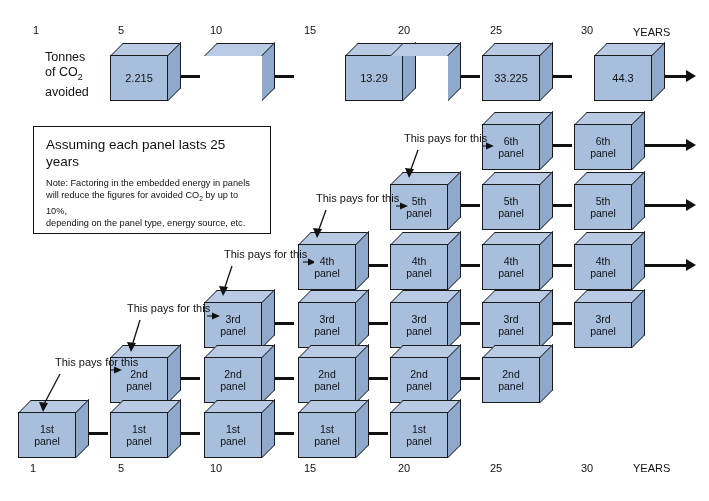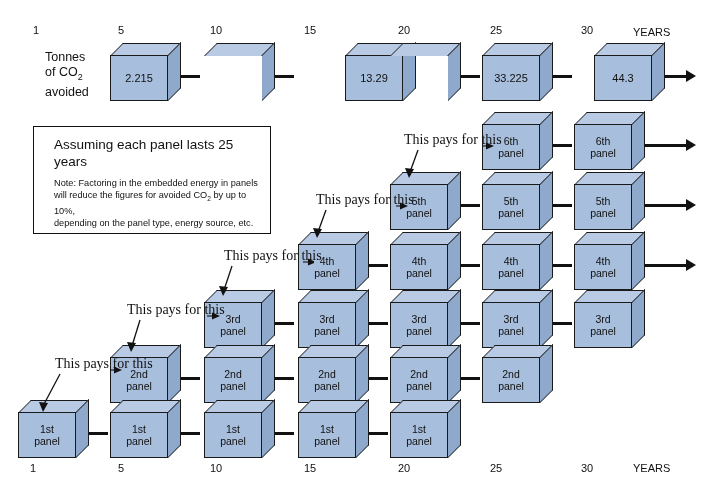--- a/index.html
+++ b/index.html
@@ -78,34 +78,34 @@
   }
 
   
   .callout{
     position:absolute;
     left:33px;top:126px;
     width:238px;height:108px;
     background:#ffffff;
     border:1.5px solid #111;
     box-sizing:border-box;
-    padding:9px 10px 6px 20px;
+    padding:9px 10px 6px 12px;
   }
   .callout .head{
     font-size:13.5px;line-height:17px;color:#111;
   }
   .callout .note{
     margin-top:7px;
     font-size:9.2px;line-height:12px;color:#111;
   }
 
   
   .pays{
     position:absolute;
-    font-size:14px;color:#111;white-space:nowrap;font-family:Liberation Serif, serif;
+    font-size:11px;color:#111;white-space:nowrap;
   }
   .pointer{position:absolute;}
   sub{font-size:.72em;}
 </style>
 </head>
 <body>
 
 <div id="stage">
 
   <div class="tick" style="left:33px;top:24px;">1</div>

